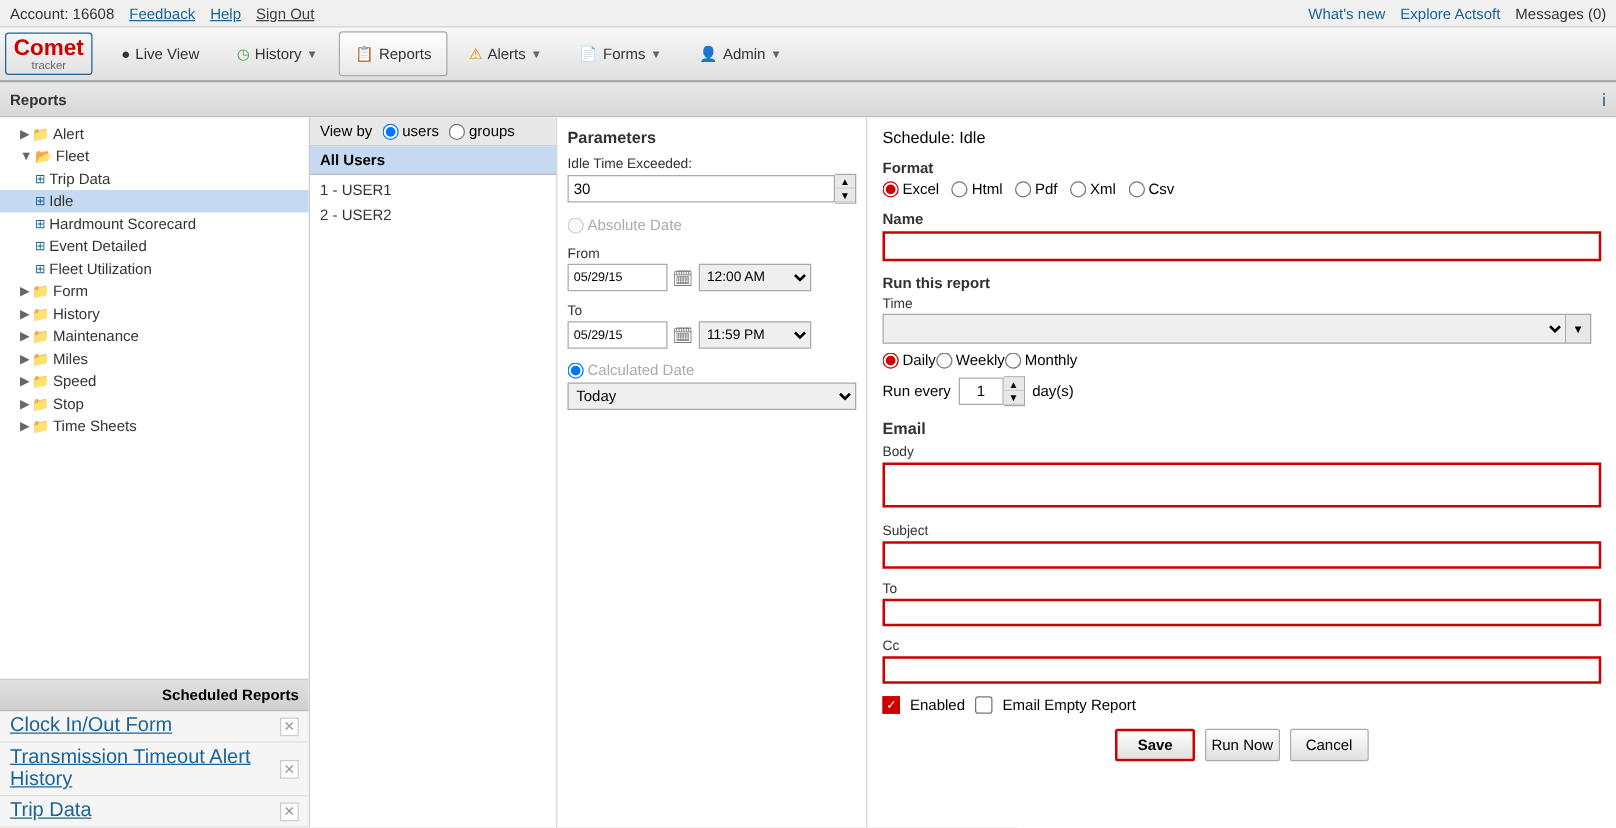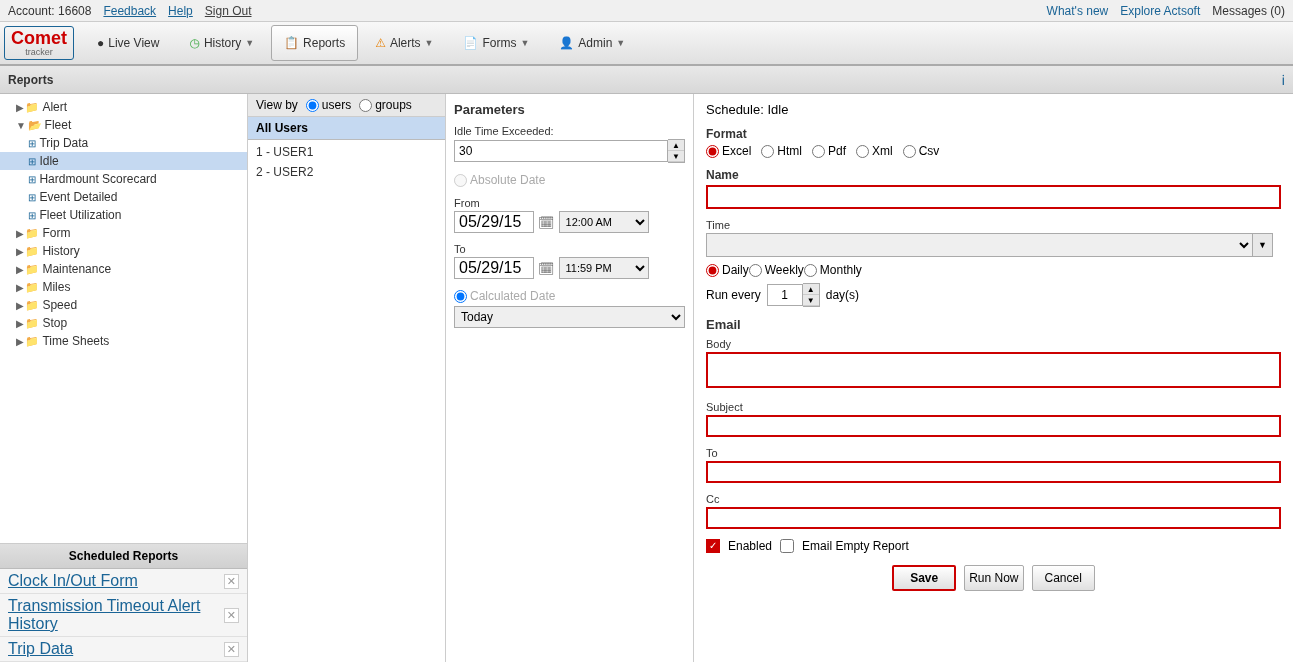--- a/index.html
+++ b/index.html
@@ -102,21 +102,21 @@
 
     
     .scheduled-reports {
       border-top: 1px solid #ccc;
       background: #f5f5f5;
     }
     .scheduled-header {
       background: linear-gradient(to bottom, #e0e0e0, #d0d0d0);
       padding: 5px 8px;
       font-weight: bold;
-      text-align: center;
+      text-align: right;
       border-bottom: 1px solid #bbb;
       font-size: 12px;
     }
     .scheduled-item {
       display: flex;
       align-items: center;
       justify-content: space-between;
       padding: 3px 8px;
       border-bottom: 1px solid #e0e0e0;
       cursor: pointer;
@@ -192,21 +192,21 @@
       width: 16px;
       height: 11px;
       background: #e8e8e8;
       text-align: center;
       cursor: pointer;
       font-size: 8px;
       line-height: 11px;
       border-bottom: 1px solid #ccc;
     }
     .date-row { display: flex; align-items: center; gap: 4px; }
-    .date-input { width: 80px; border: 1px solid #aaa; padding: 2px 4px; font-size: 16px; height: 22px; }
+    .date-input { width: 80px; border: 1px solid #aaa; padding: 2px 4px; font-size: 10px; height: 22px; }
     .time-select { width: 90px; border: 1px solid #aaa; padding: 2px 2px; font-size: 11px; height: 22px; }
     .cal-icon { font-size: 13px; color: #555; cursor: pointer; }
     .radio-disabled { color: #aaa; }
     .calc-select {
       width: 100%;
       border: 1px solid #aaa;
       padding: 2px;
       font-size: 12px;
       height: 22px;
     }
@@ -635,20 +635,21 @@
         </label>
       </div>
     </div>
 
     <div class="field-group">
       <div class="field-label">Name</div>
       <input type="text" class="text-input-red" value="" style="">
     </div>
 
     <div class="run-report-section">
+      <div class="field-label">Run this report</div>
       <div class="param-label" style="margin-top:4px;margin-bottom:2px;">Time</div>
       <div class="time-wrap">
         <select class="time-select-full">
           <option></option>
         </select>
         <div class="time-dropdown-btn">▼</div>
       </div>
       <div class="freq-row">
         <label class="format-option">
           <input type="radio" name="freq" checked="" class="radio-red" style="">

